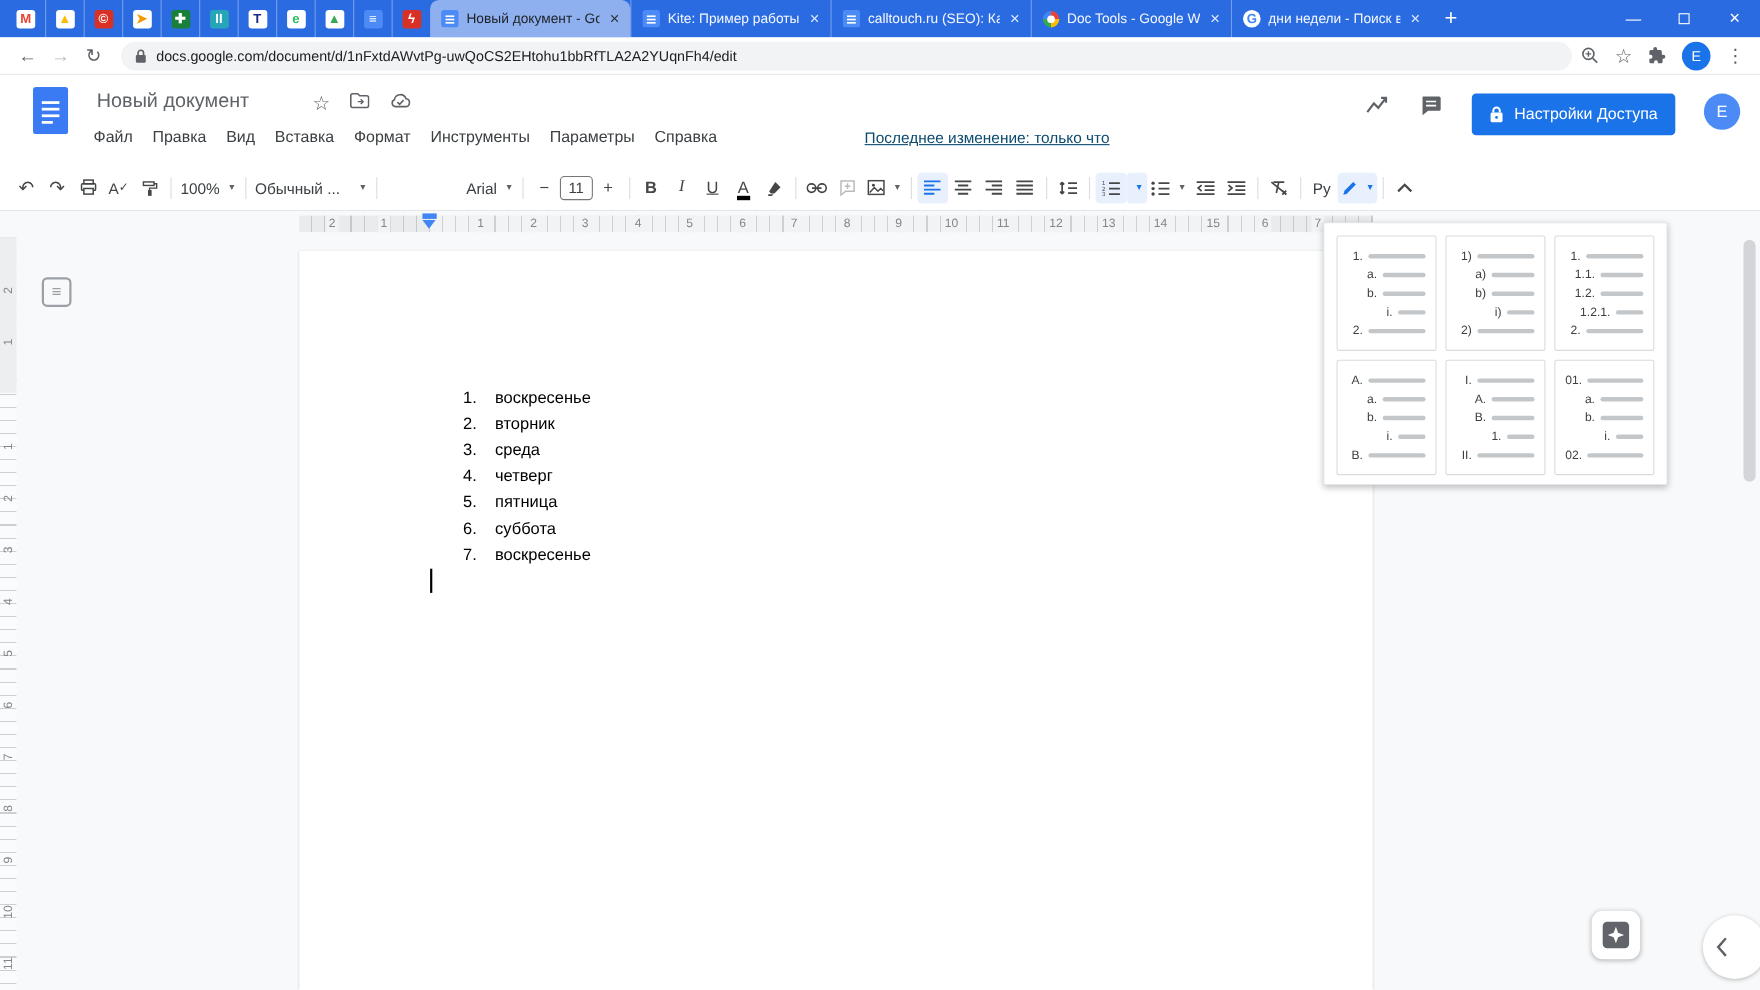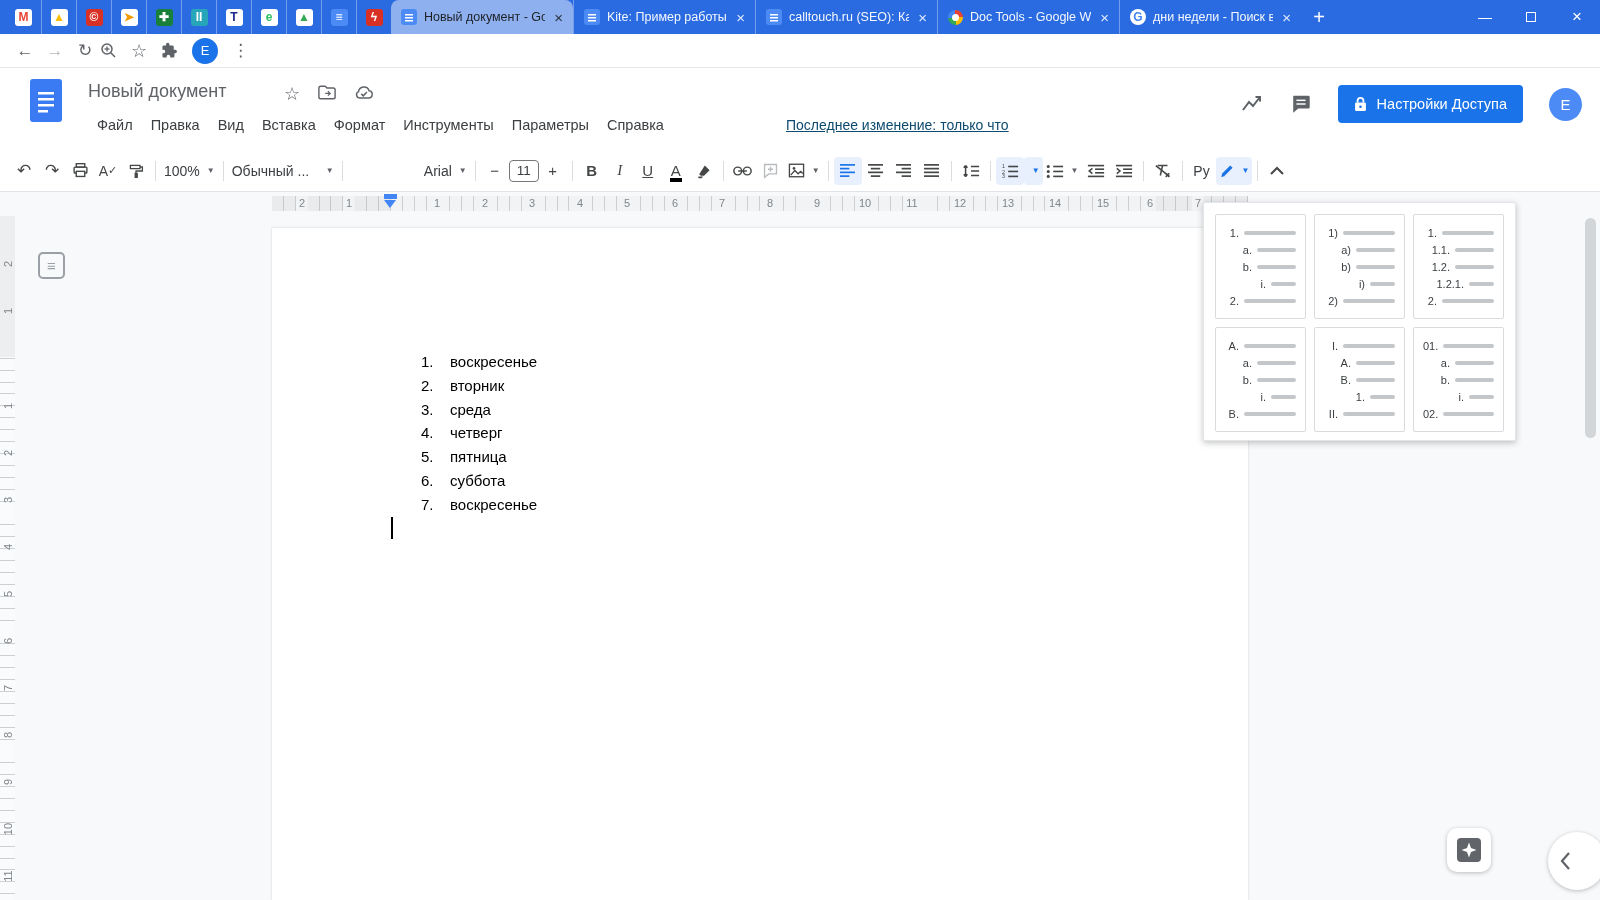--- a/index.html
+++ b/index.html
@@ -53,25 +53,25 @@
   
   .docheader { position:absolute; left:0; top:69px; width:1600px; height:81px; background:#fff; }
   .docslogo { position:absolute; left:30px; top:10px; width:32px; height:43px; background:#3a7af2;
     border-radius:3px; cursor:pointer;
     background-image:linear-gradient(#fff,#fff),linear-gradient(#fff,#fff),linear-gradient(#fff,#fff),linear-gradient(#fff,#fff);
     background-size:16px 2.5px,16px 2.5px,16px 2.5px,10px 2.5px;
     background-position:8px 13px,8px 19px,8px 25px,8px 31px; background-repeat:no-repeat; }
   .doctitle { position:absolute; left:88px; top:12px; font-size:18px; color:#5f6368; cursor:text; }
   .titleicons { position:absolute; left:284px; top:14px; display:flex; gap:18px; align-items:center;
     color:#5f6368; font-size:16px; }
-  .menubar { position:absolute; left:88px; top:44px; display:flex; }
+  .menubar { position:absolute; left:76px; top:44px; display:flex; }
   .menuitem { font-size:14.5px; color:#3c4043; padding:4px 9px; border-radius:3px; cursor:pointer; }
   .lastedit { position:absolute; left:786px; top:48px; font-size:14px; color:#0c4a6e;
     text-decoration:underline; cursor:pointer; white-space:nowrap; }
-  .hdr-right { position:absolute; right:18px; top:16px; display:flex; align-items:center; gap:26px; }
+  .hdr-right { position:absolute; right:18px; top:16px; display:flex; align-items:flex-start; gap:26px; }
   .hdr-ic { color:#5f6368; cursor:pointer; display:flex; }
   .sharebtn { height:38px; background:#1a73e8; color:#fff; border:none; border-radius:4px;
     font-size:14.5px; font-family:inherit; padding:0 16px; display:flex; align-items:center;
     gap:10px; cursor:pointer; font-weight:500; }
   .hdr-avatar { width:33px; height:33px; border-radius:50%; background:#4c8bf5; color:#fff;
     display:flex; align-items:center; justify-content:center; font-size:15px; cursor:pointer; }
 
   
   .toolbar { position:absolute; left:0; top:150px; width:1600px; height:42px; background:#fff;
     border-bottom:1px solid #e0e3e7; display:flex; align-items:center; padding:0 10px; }
@@ -220,20 +220,27 @@
         <span class="box"></span>
       </div>
     <div class="wc" style="font-size:17px;">×</div>
   </div>
 </div>
 
 <div class="urlrow">
   <div class="navbtn">←</div>
   <div class="navbtn dis">→</div>
   <div class="navbtn">↻</div>
+  <div class="omnibox">
+    <svg width="12" height="14" viewBox="0 0 12 14">
+      <rect x="1.5" y="6" width="9" height="7" rx="1" fill="#5f6368"></rect>
+      <path d="M3.5 6V4.2a2.5 2.5 0 0 1 5 0V6" fill="none" stroke="#5f6368" stroke-width="1.5"></path>
+    </svg>
+    <span class="url">docs.google.com/document/d/1nFxtdAWvtPg-uwQoCS2EHtohu1bbRfTLA2A2YUqnFh4/edit</span>
+  </div>
   <div class="chromeicons">
     <span class="cicon">
       <svg width="17" height="17" viewBox="0 0 17 17">
           <circle cx="7" cy="7" r="5" fill="none" stroke="#5f6368" stroke-width="1.5"></circle>
           <line x1="10.8" y1="10.8" x2="15" y2="15" stroke="#5f6368" stroke-width="1.5"></line>
           <line x1="4.5" y1="7" x2="9.5" y2="7" stroke="#5f6368" stroke-width="1.3"></line>
           <line x1="7" y1="4.5" x2="7" y2="9.5" stroke="#5f6368" stroke-width="1.3"></line>
         </svg>
     </span>
     <span class="cicon" style="font-size:18px;">☆</span>

